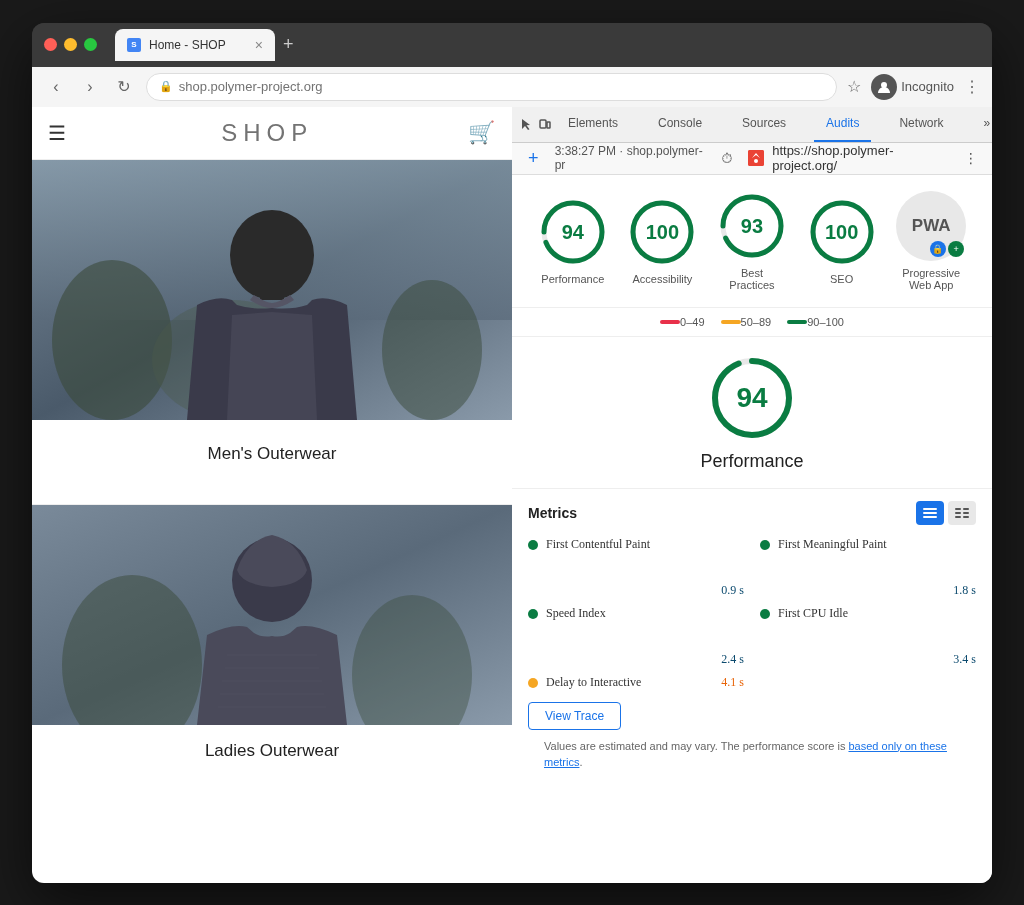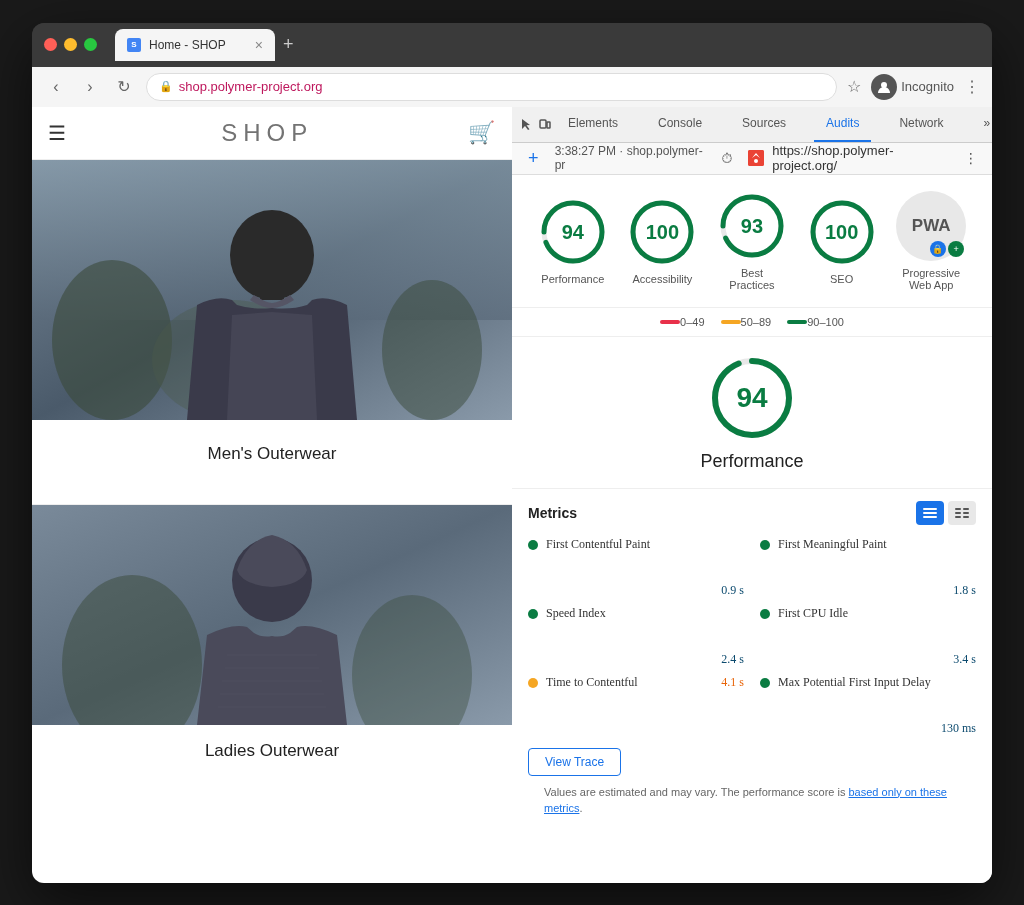--- a/index.html
+++ b/index.html
@@ -113,21 +113,21 @@
       border-radius: 16px;
       height: 28px;
       display: flex;
       align-items: center;
       padding: 0 12px;
       font-size: 13px;
       color: #333;
       gap: 6px;
     }
     .lock-icon { color: #555; font-size: 11px; }
-    .address-text { font-size: 13px; color: #be185d; }
+    .address-text { font-size: 13px; color: #737373; }
     .star-icon, .incognito-area, .menu-icon {
       color: #666;
       cursor: pointer;
       font-size: 16px;
     }
     .incognito-area {
       display: flex;
       align-items: center;
       gap: 4px;
       font-size: 13px;
@@ -817,27 +817,22 @@
             <span class="metric-value metric-value-green">2.4 s</span>
           </div>
           <div class="metric-row">
             <div class="metric-dot metric-dot-green"></div>
             <span class="metric-name">First CPU Idle</span>
             <span class="metric-value metric-value-green">3.4 s</span>
           </div>
 
           <div class="metric-row">
             <div class="metric-dot metric-dot-orange"></div>
-            <span class="metric-name">Time to Contentful</span>
+            <span class="metric-name">Delay to Interactive</span>
             <span class="metric-value metric-value-orange">4.1 s</span>
-          </div>
-          <div class="metric-row">
-            <div class="metric-dot metric-dot-green" style="margin-top:3px;"></div>
-            <span class="metric-name">Max Potential First Input Delay</span>
-            <span class="metric-value metric-value-green">130 ms</span>
           </div>
         </div>
 
         <button class="view-trace-btn">View Trace</button>
 
         <div class="footer-text">
           <span>Values are estimated and may vary. The performance score is </span><span class="footer-link">based only on these metrics</span><span>.</span>
         </div>
       </div>
     </div>

